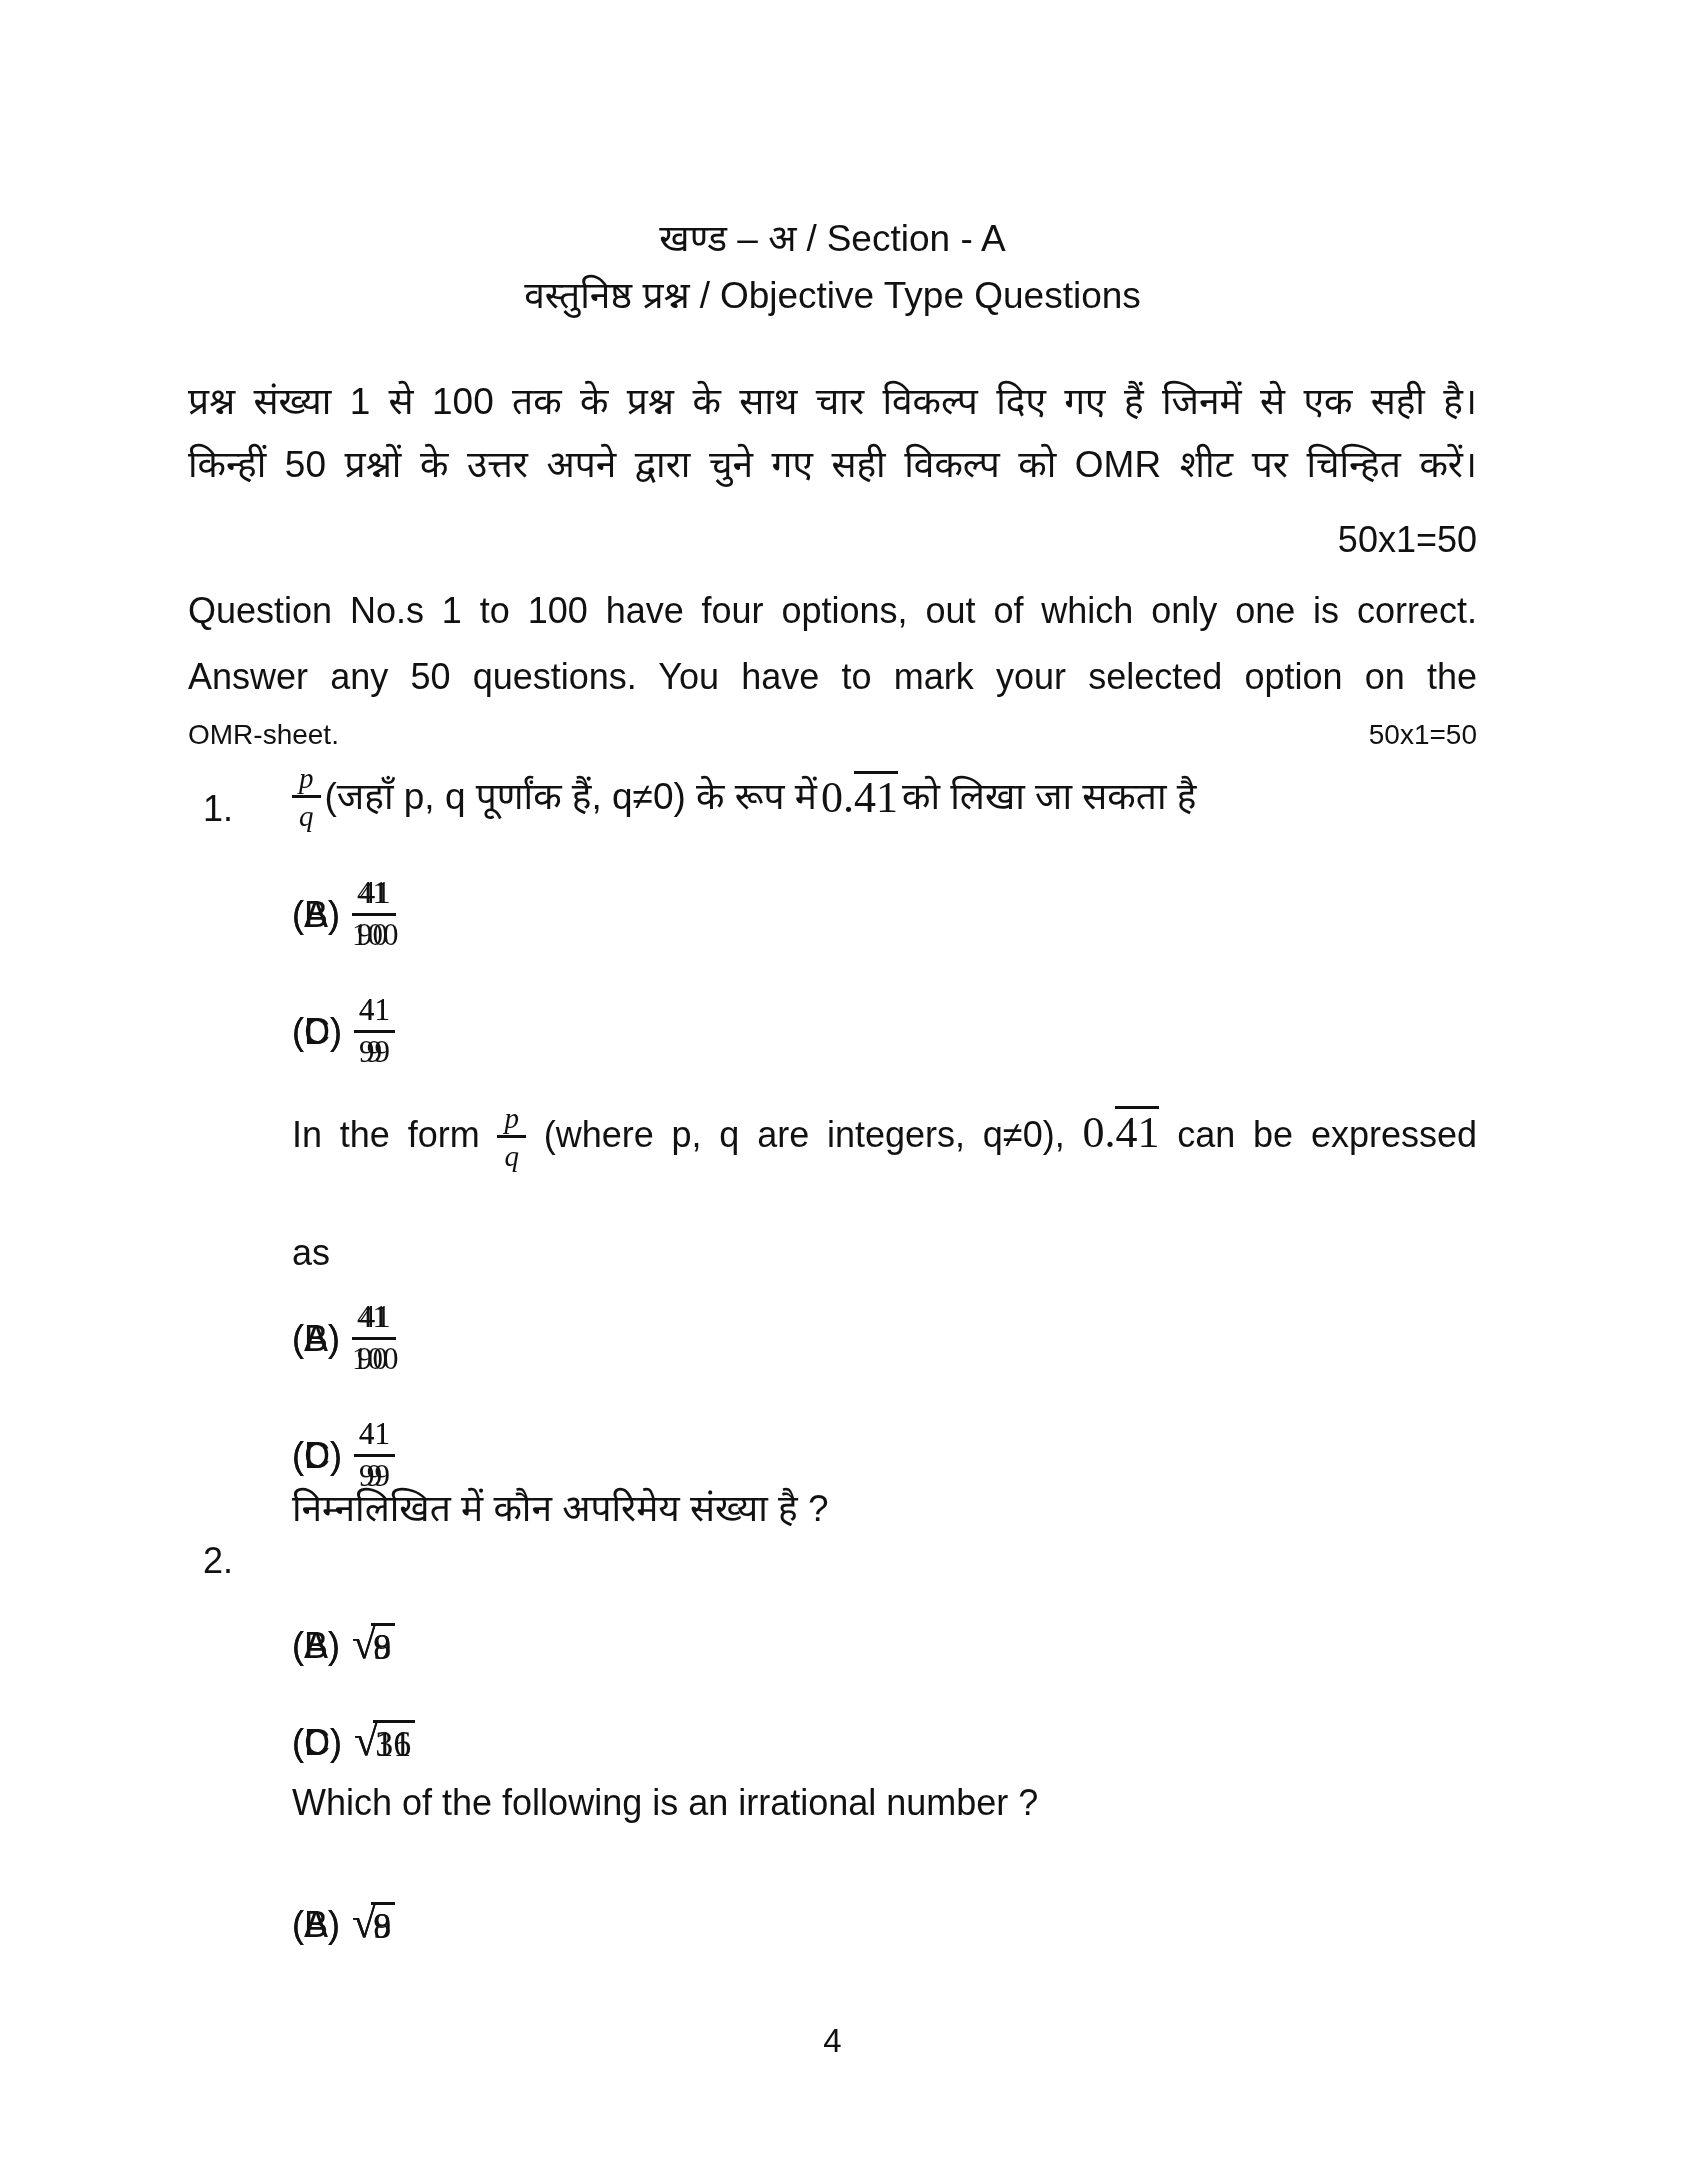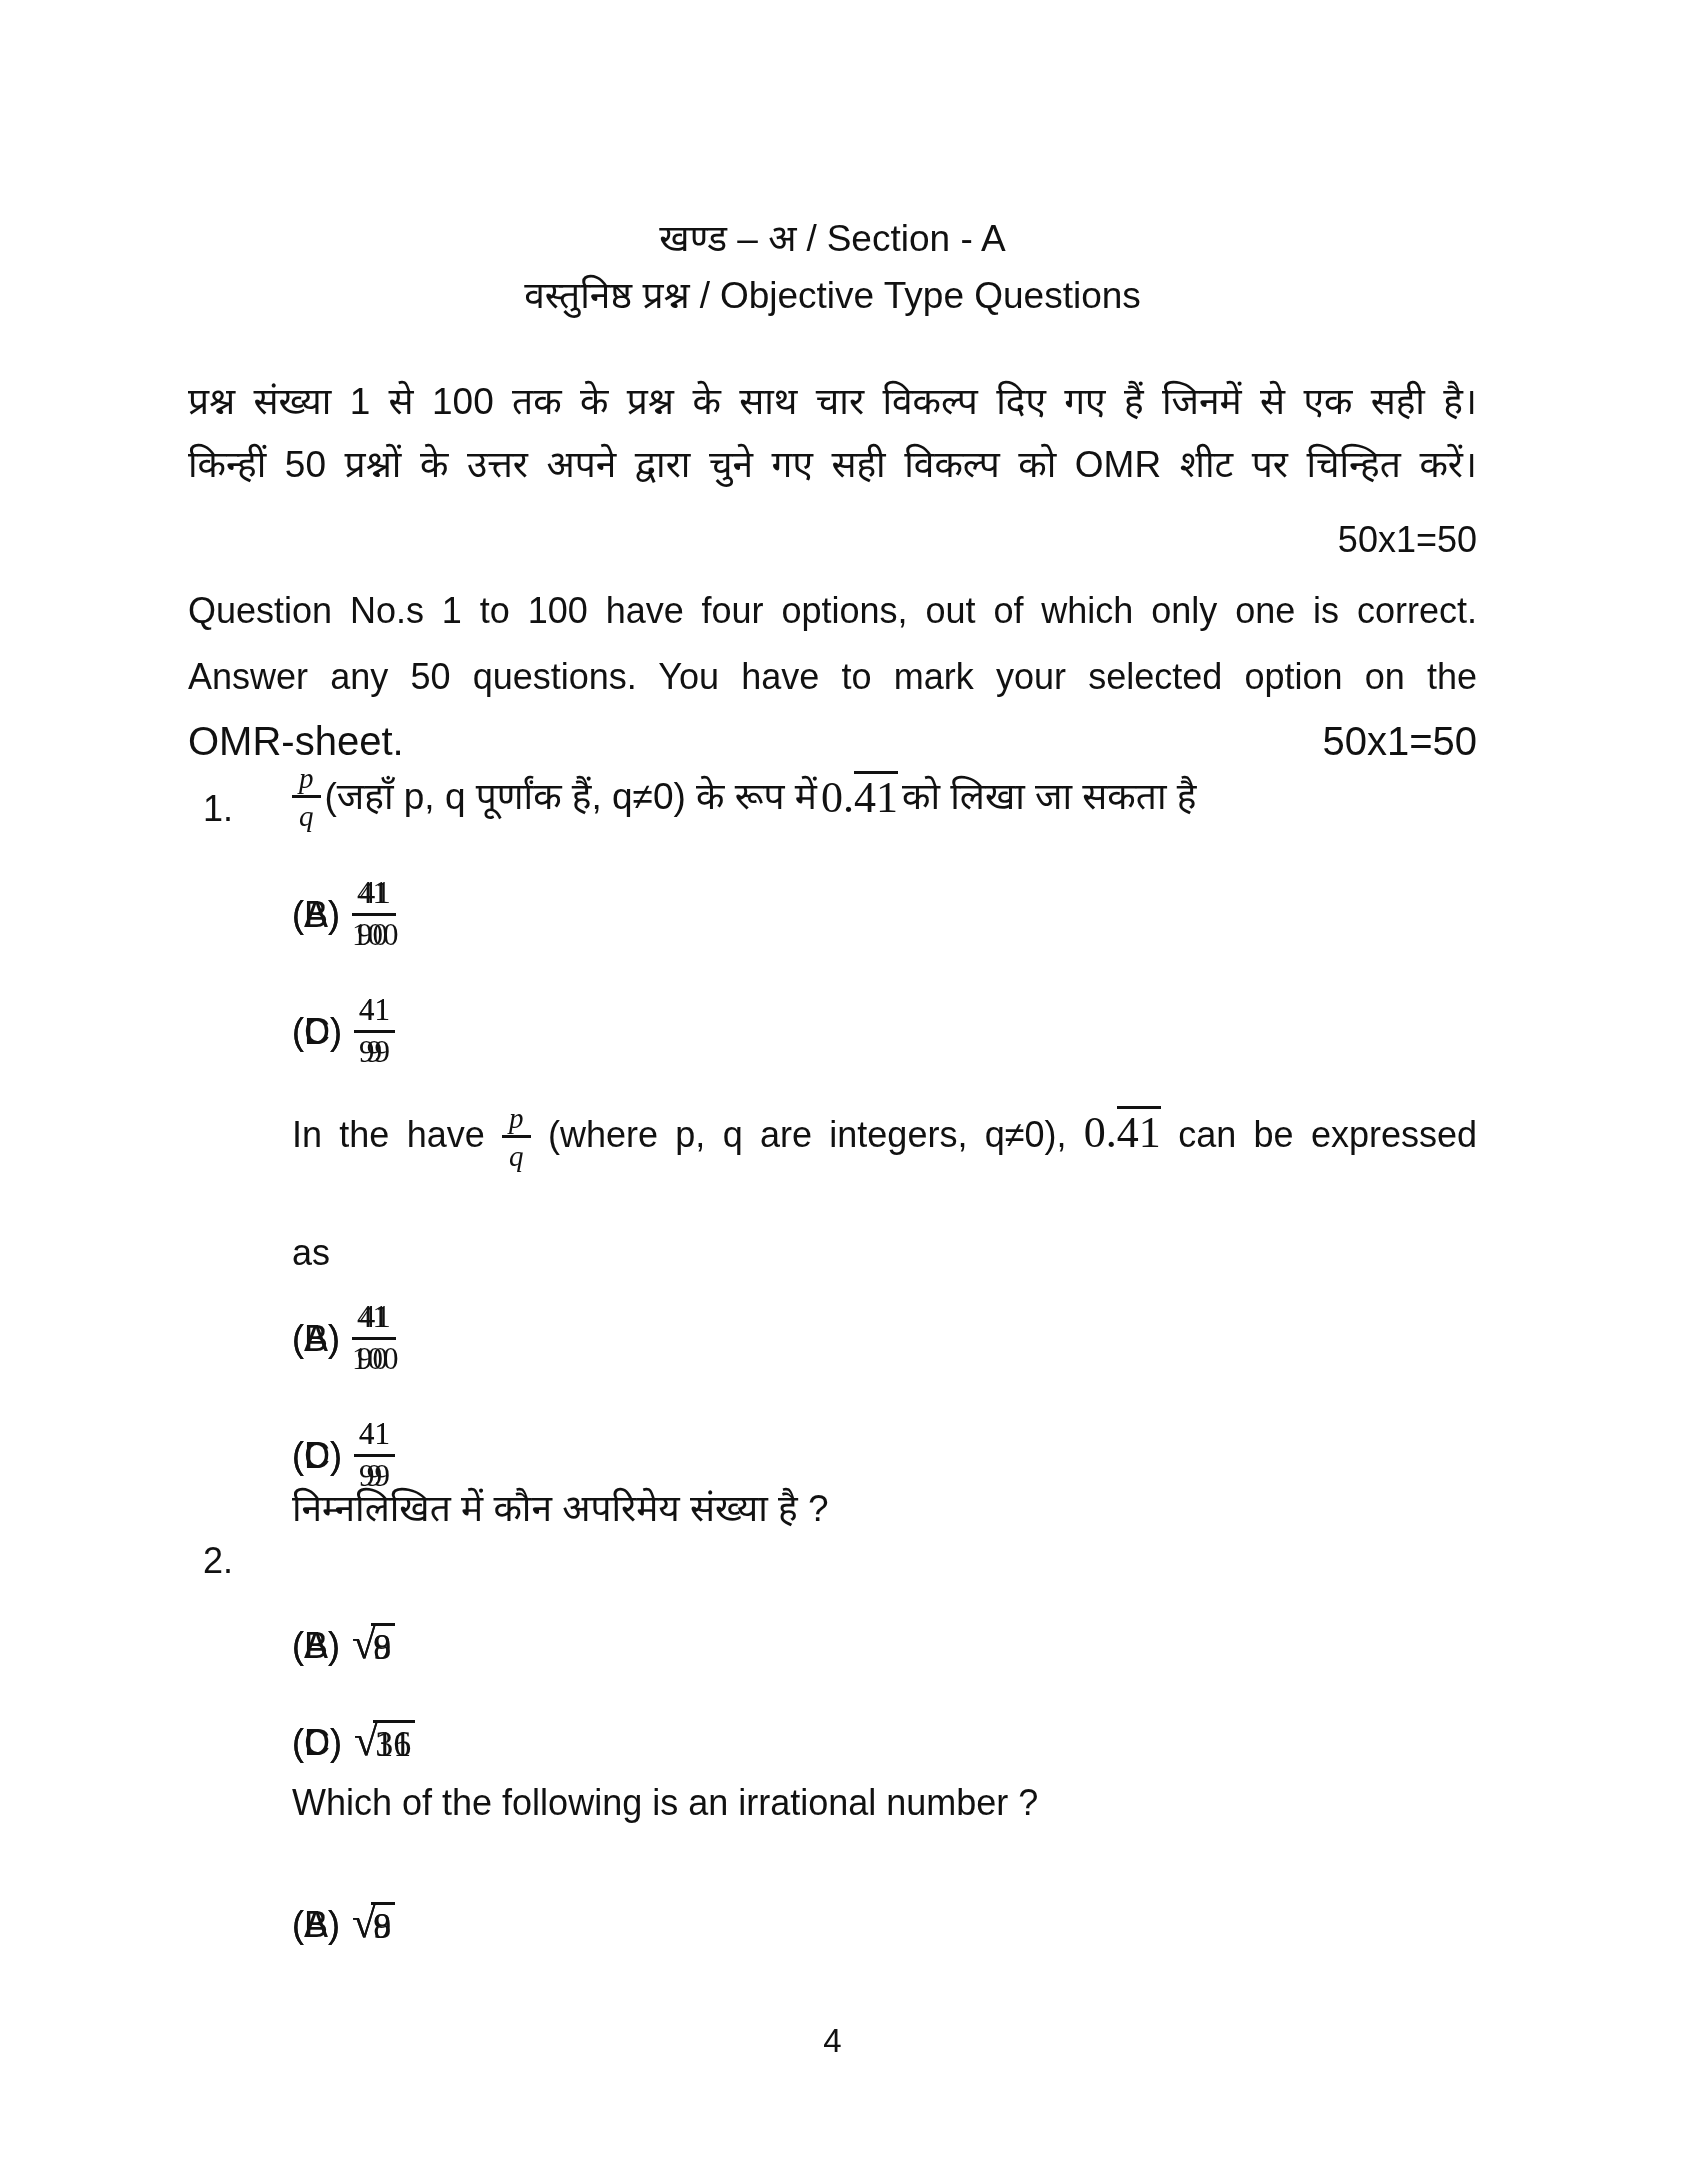--- a/index.html
+++ b/index.html
@@ -18,21 +18,21 @@
 
   .center { text-align: center; }
   .jline { text-align: justify; text-align-last: justify; }
 
   .hdr { font-size: 37px; line-height: 1.25; }
   .hdr .gap { padding: 0 10px; }
   .body-hi { font-size: 37px; line-height: 1.25; }
   .body-en { font-size: 36px; line-height: 1.25; }
 
   .marksline { text-align: right; padding-right: 38px; font-size: 36px; }
-  .lastline { display: flex; justify-content: space-between; font-size: 40px; padding-right: 38px; }
+  .lastline { display: flex; justify-content: space-between; font-size: 28px; padding-right: 38px; }
 
   .qnum { font-size: 36px; }
   .qbody { display: flex; align-items: center; }
 
   
   .frac {
     display: inline-flex; flex-direction: column; align-items: center;
     vertical-align: middle;
     font-family: "Liberation Serif", "DejaVu Serif", serif;
     font-size: 31px; line-height: 1.12;
@@ -120,21 +120,21 @@
   <div class="cell cellB">
     <span class="olabel">(D)</span>
     <span class="frac">
         <span class="num">41</span>
         <span class="den">9</span>
       </span>
   </div>
 </div>
 
 <div class="abs qw jline body-en" style="top:1084px">
-  <span>In the have</span>
+  <span>In the form</span>
   <span class="frac pq">
       <span class="num">p</span>
       <span class="den">q</span>
     </span>
   <span>(where p, q are integers, q≠0),</span>
   <span class="math"><span>0.</span><span class="ovl">41</span></span>
   <span>can be expressed</span>
 </div>
 <div class="abs qw body-en" style="top:1212px">as</div>
 

